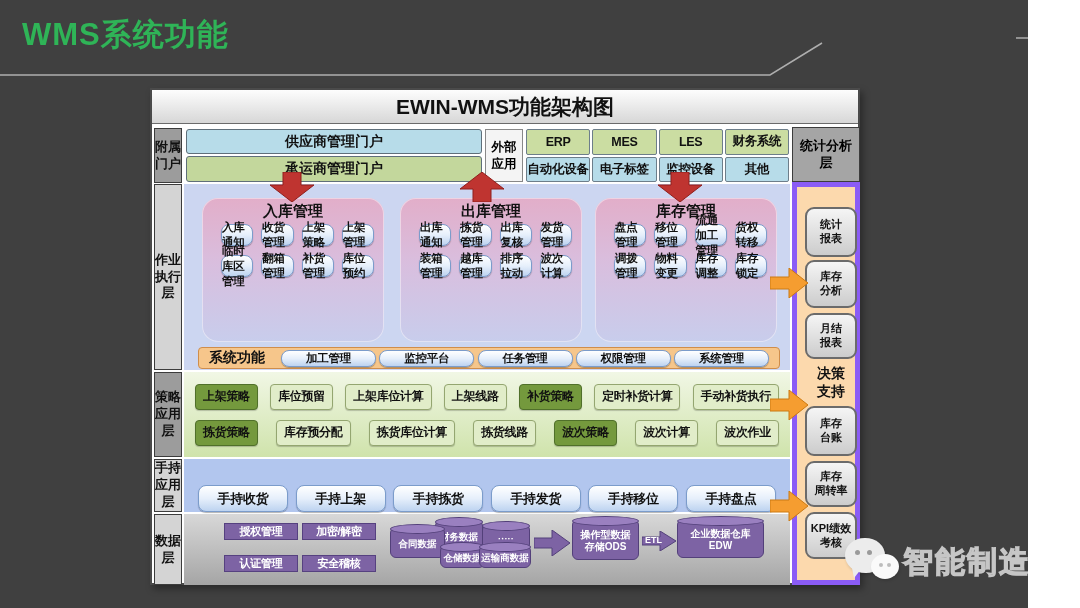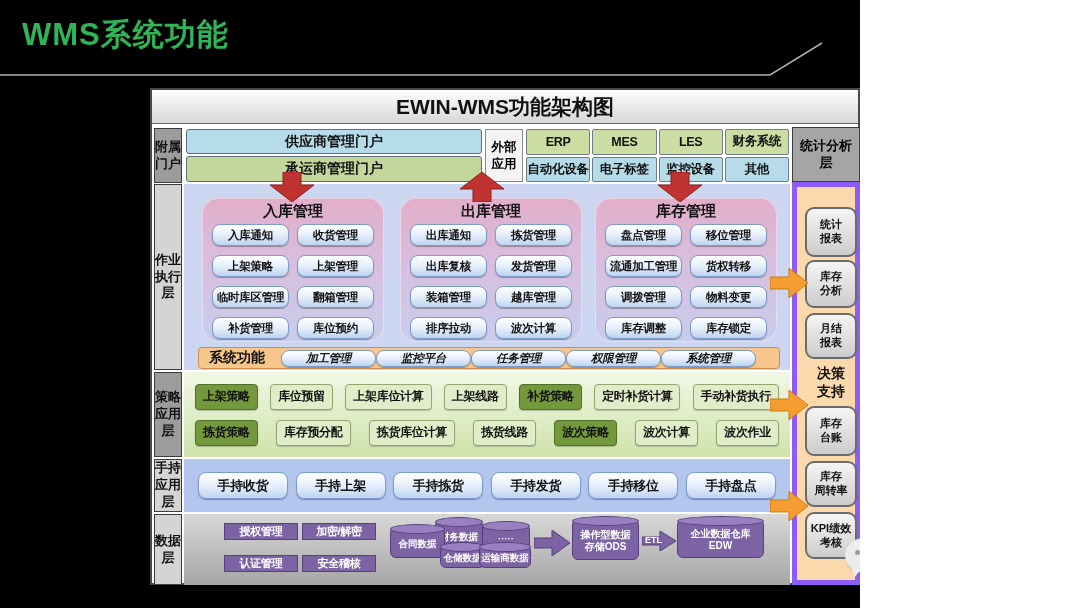--- a/index.html
+++ b/index.html
@@ -1,16 +1,16 @@
 <!DOCTYPE html>
 <html><head>
 <meta charset="utf-8">
 <style>
   html,body{margin:0;padding:0;background:#fff;}
-  .stage{position:relative;width:860px;height:608px;background:#000000;overflow:hidden;
+  .stage{position:relative;width:1028px;height:608px;background:#404040;overflow:hidden;
          font-family:"Liberation Sans","DejaVu Sans",sans-serif;}
   .page-title{position:absolute;left:22px;top:14px;font-size:31px;font-weight:bold;
               color:#2fb457;letter-spacing:1px;}
   .rule-svg{position:absolute;left:0;top:0;width:1080px;height:90px;}
 
   
   .frame{position:absolute;left:150px;top:88px;width:710px;height:497px;background:#fff;
          border:2px solid #4a4a4a;box-sizing:border-box;box-shadow:3px 4px 7px rgba(0,0,0,.35);}
   .frame *{box-sizing:border-box;}
   .frame-header{position:absolute;left:0;top:0;width:706px;height:34px;
@@ -40,46 +40,46 @@
   .ext-cell.green{background:#cbdda2;}
   .ext-cell.blue{background:#b7dce9;}
 
   
   .exec-area{position:absolute;left:32px;top:94px;width:606px;height:186px;background:#ccd6f1;}
   .group{position:absolute;top:14px;width:182px;height:144px;border-radius:16px;
          background:linear-gradient(180deg,#e2aec9 0%,#d9bede 45%,#c8cdec 100%);
          box-shadow:inset 0 0 0 1px rgba(255,255,255,.45);}
   .group-title{height:22px;display:flex;align-items:center;justify-content:center;
                font-size:15px;font-weight:bold;color:#111;margin-top:2px;}
-  .group-grid{display:grid;grid-template-columns:1fr 1fr;column-gap:8px;row-gap:9px;
-              padding:2px 10px 0 10px;}
+  .group-grid{display:grid;grid-template-columns:1fr 1fr 1fr 1fr;column-gap:8px;row-gap:9px;
+              padding:2px 10px 0 19px;}
   .btn{height:22px;border:1px solid #7b9ccb;border-radius:8px;
        background:linear-gradient(180deg,#ffffff 0%,#e6effb 50%,#bdd3f0 100%);
        display:flex;align-items:center;justify-content:center;
        font-size:11.5px;font-weight:bold;color:#111;letter-spacing:-.3px;
        box-shadow:0 1px 1px rgba(0,0,0,.3);}
   .sysfunc{position:absolute;left:14px;top:163px;width:582px;height:22px;background:#f6c68b;
            border:1px solid #cf8d4b;border-radius:4px;display:flex;align-items:center;padding:0 10px;}
   .sysfunc-label{font-size:14px;font-weight:bold;color:#111;margin-right:16px;white-space:nowrap;}
-  .sysfunc-btns{flex:1;display:flex;justify-content:flex-start;font-style:italic;}
+  .sysfunc-btns{flex:1;display:flex;justify-content:space-between;}
   .sysfunc-btns .btn{width:95px;height:17px;font-size:11.5px;}
 
   
   .strategy-area{position:absolute;left:32px;top:282px;width:606px;height:85px;
                  background:linear-gradient(180deg,#f1f7e5,#cfe3ab);display:flex;
                  flex-direction:column;justify-content:center;gap:10px;}
   .strat-row{display:flex;justify-content:space-between;margin:0 11px 0 11px;}
   .sbox{height:26px;padding:0 7px;border:1px solid #94a670;border-radius:4px;background:#e1edc9;
         display:flex;align-items:center;justify-content:center;font-size:12px;font-weight:bold;
         color:#111;letter-spacing:-.3px;box-shadow:0 1px 1px rgba(0,0,0,.2);}
   .sbox.dark{background:#74993d;border-color:#50702a;}
 
   
   .handheld-area{position:absolute;left:32px;top:369px;width:606px;height:53px;background:#b2c6ee;
-                 display:flex;align-items:center;justify-content:space-between;padding:16px 14px;}
+                 display:flex;align-items:flex-end;justify-content:space-between;padding:0 14px;}
   .handheld-area .btn{width:90px;height:27px;font-size:13px;}
 
   
   .data-area{position:absolute;left:32px;top:424px;width:606px;height:71px;
              background:linear-gradient(180deg,#d8d8d8,#a5a5a5);}
   .sec-grid{position:absolute;left:40px;top:9px;width:152px;height:47px;display:grid;
             grid-template-columns:1fr 1fr;gap:15px 4px;}
   .pbox{background:#7d63a4;border:1px solid #564180;display:flex;align-items:center;
         justify-content:center;color:#fff;font-size:11px;font-weight:bold;letter-spacing:-.3px;}
   .cyl{position:absolute;background:#7d63a4;border:1px solid #53407a;border-radius:6px;

